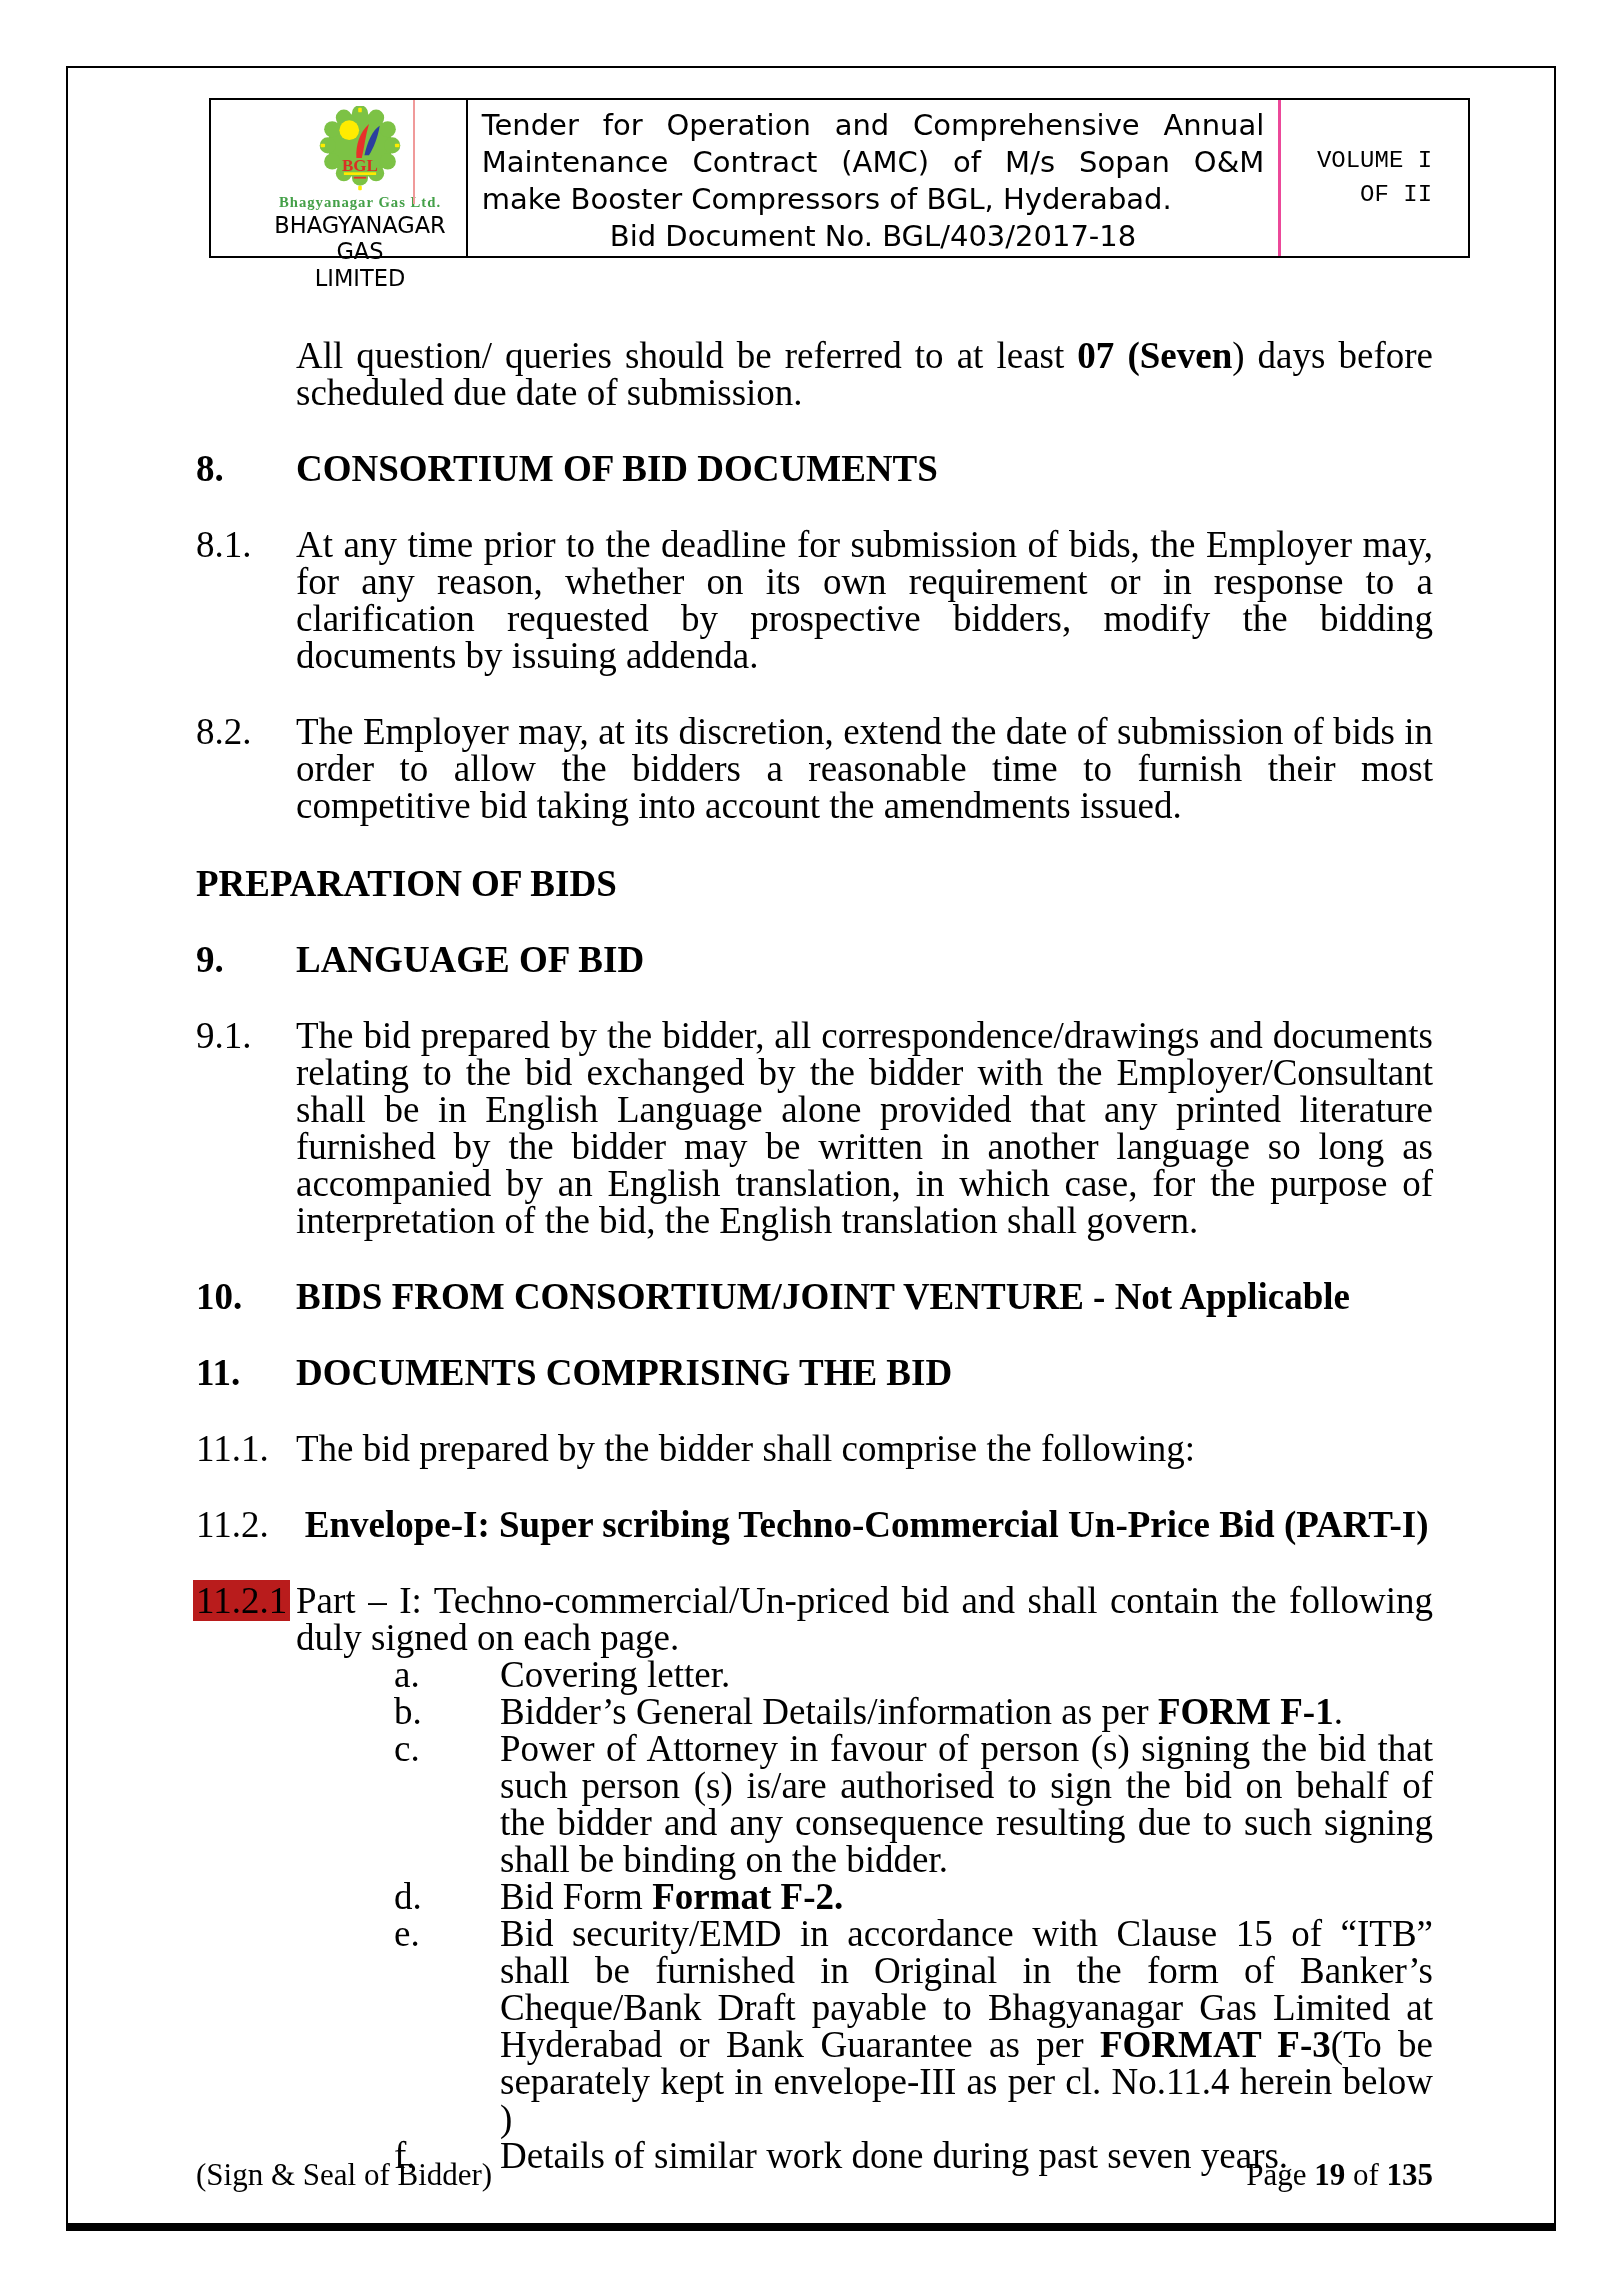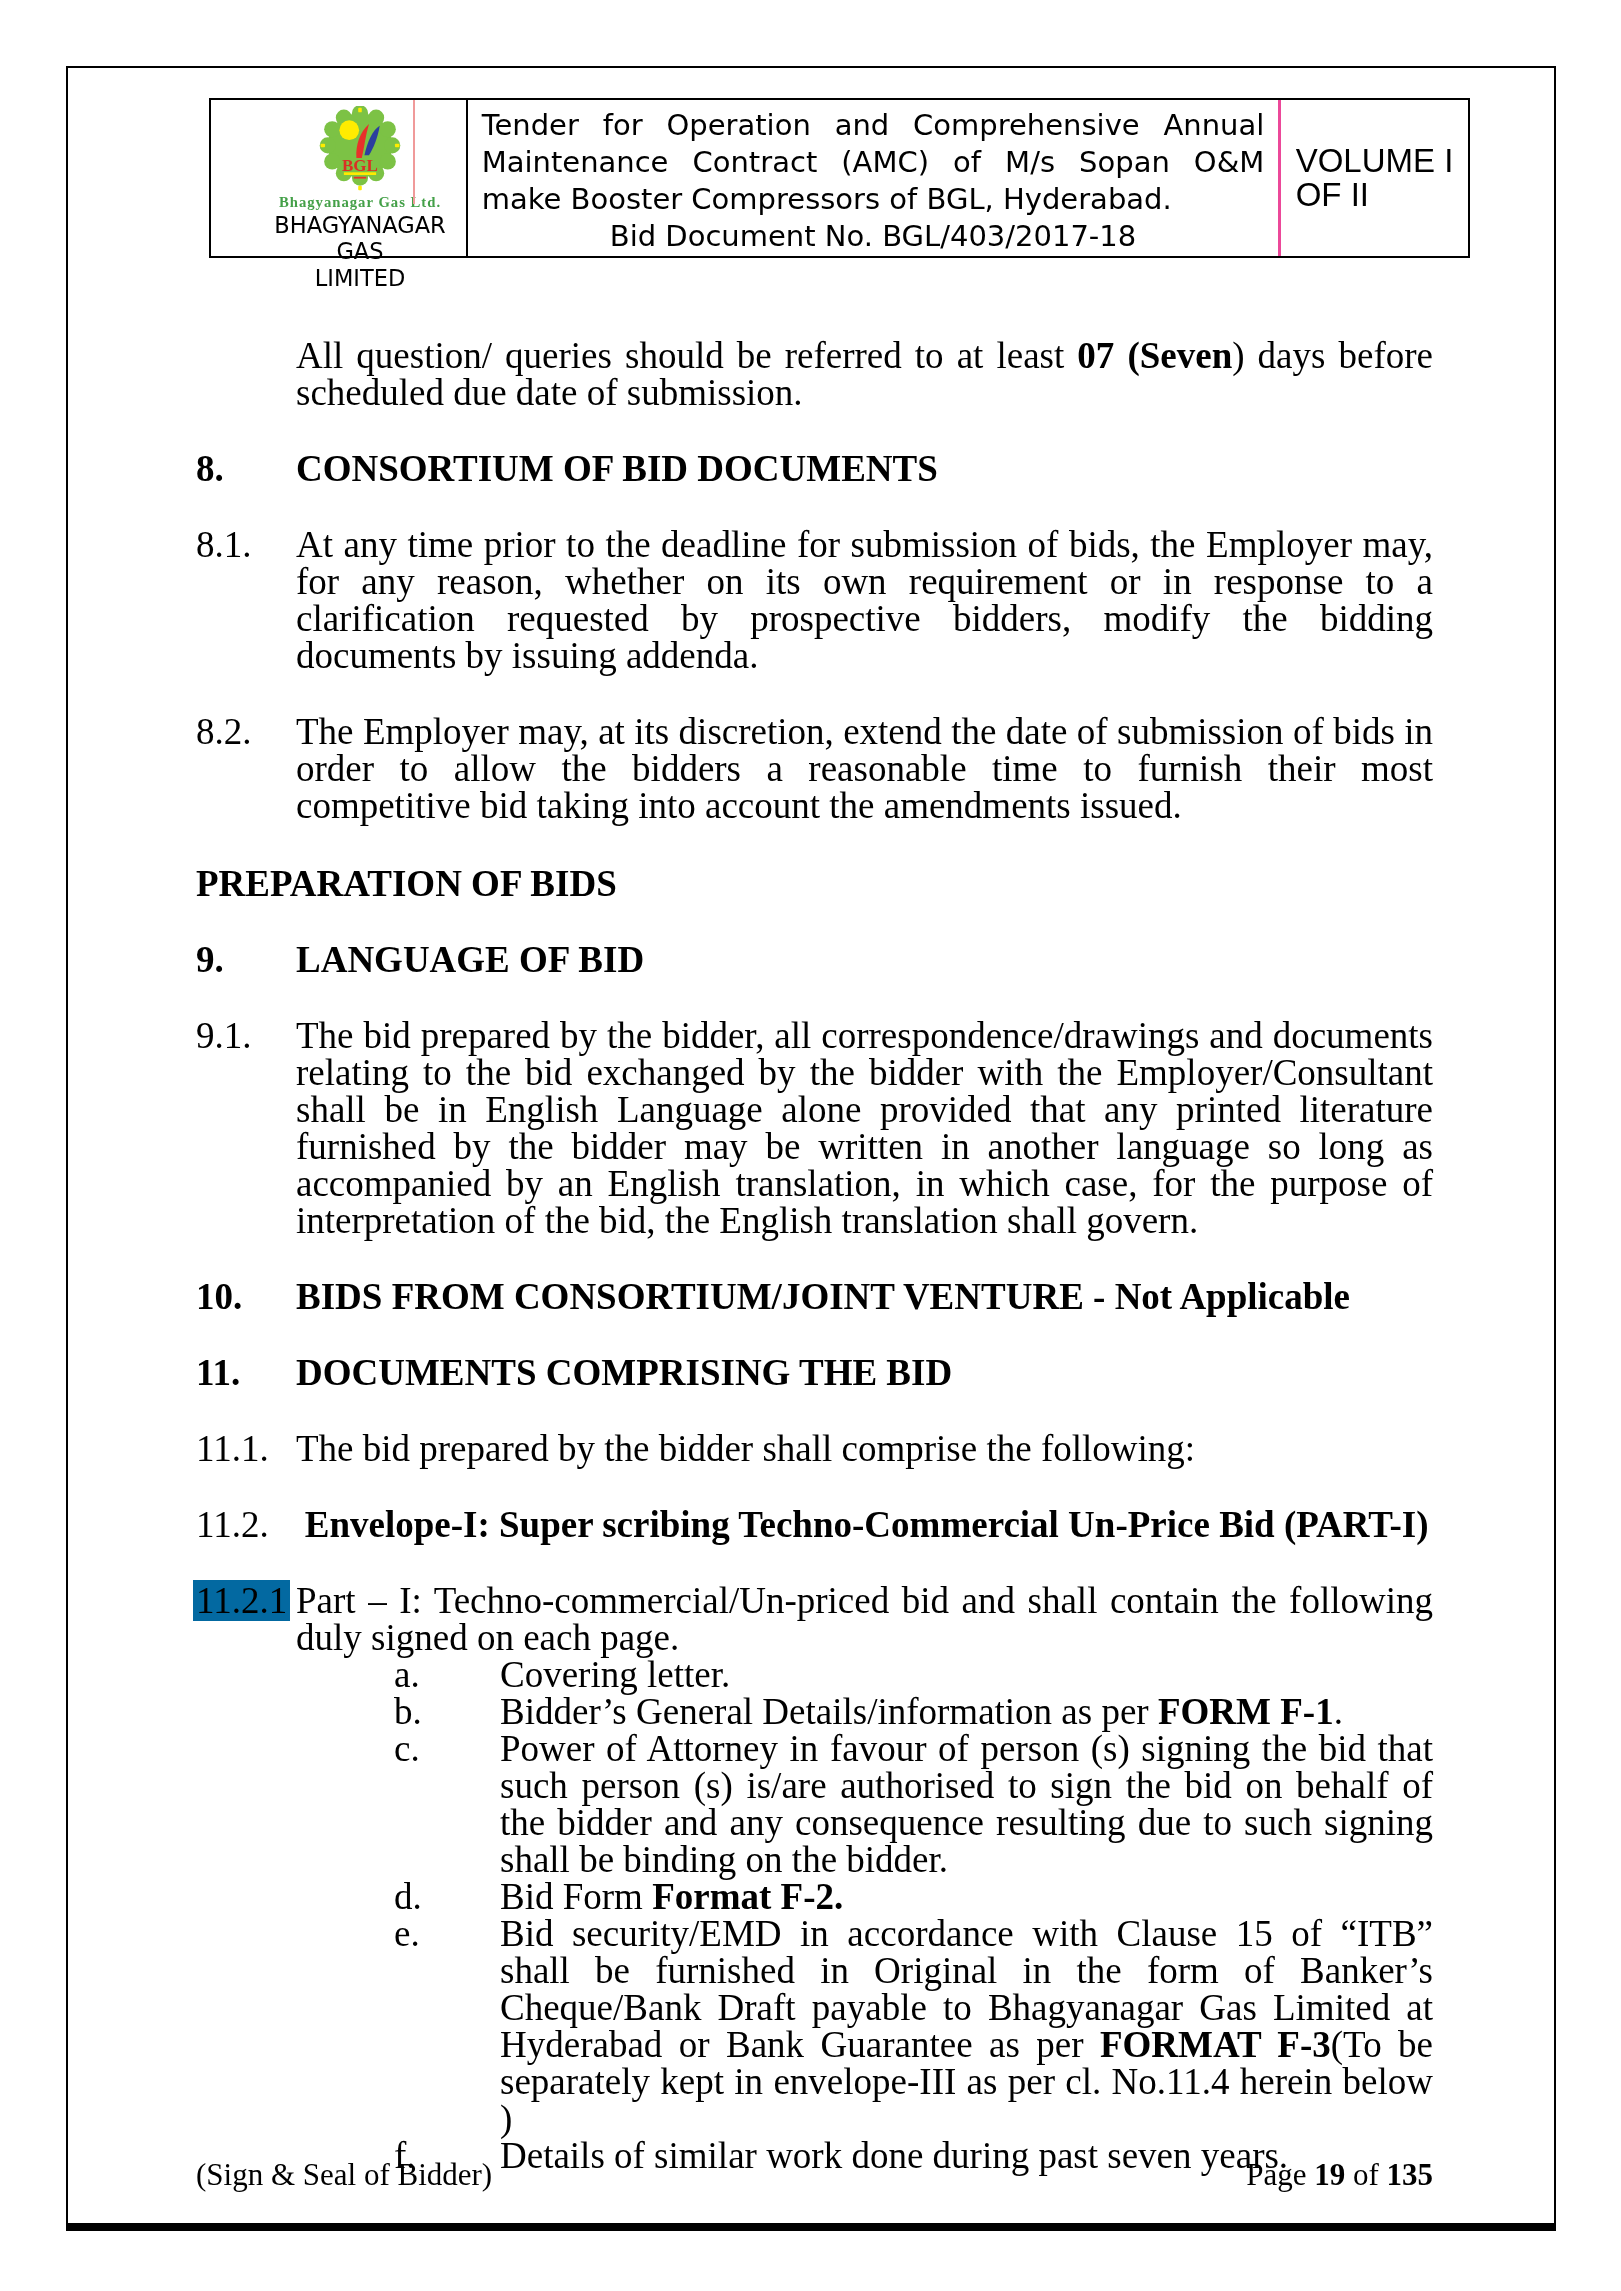--- a/index.html
+++ b/index.html
@@ -38,35 +38,35 @@
   .cell-title {
     width:813px; flex:none; border-right:3px solid #ec4899; box-sizing:border-box;
     padding:6.9px 13.7px 0 13.7px;
     font-family:"DejaVu Sans", sans-serif; font-size:29px; line-height:37px;
   }
   .jline { text-align:justify; text-align-last:justify; }
   .cline { text-align:center; }
   .lline { text-align:left; }
   .cell-volume {
     flex:1; display:flex; align-items:center; justify-content:center;
-    font-family:Liberation Sans, sans-serif; font-size:33px; line-height:34px;
-    text-align:left; white-space:pre-line;
+    font-family:Liberation Mono, monospace; font-size:24px; line-height:34px;
+    text-align:right; white-space:pre-line;
   }
   
   .content {
     position:absolute; left:196px; top:337px; width:1237px;
     font-size:37px; line-height:37px;
   }
   .row { display:flex; margin-top:39px; }
   .row .num { width:100px; flex:none; }
   .row .txt { flex:1; text-align:justify; }
   .bold { font-weight:bold; }
   .flush { margin-top:41px; font-weight:bold; }
   .ind9 { padding-left:8.8px; }
-  .hl { background:#0369a1; padding:0 2.9px; margin-left:-2.9px; }
+  .hl { background:#b91c1c; padding:0 2.9px; margin-left:-2.9px; }
   .lrow { display:flex; margin-left:198px; margin-top:0; }
   .lrow .lnum { width:106px; flex:none; }
   .lrow .ltxt { flex:1; text-align:justify; }
   
   .footer {
     position:absolute; left:196px; top:2156px; width:1237px;
     display:flex; justify-content:space-between;
     font-size:31px; line-height:37px;
   }
 </style>

